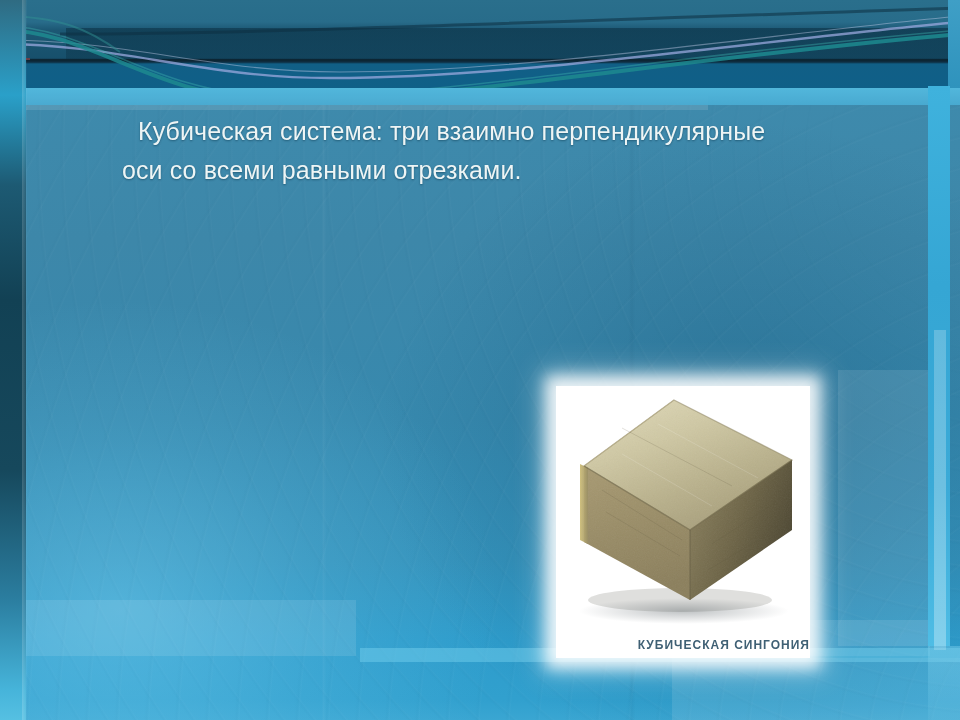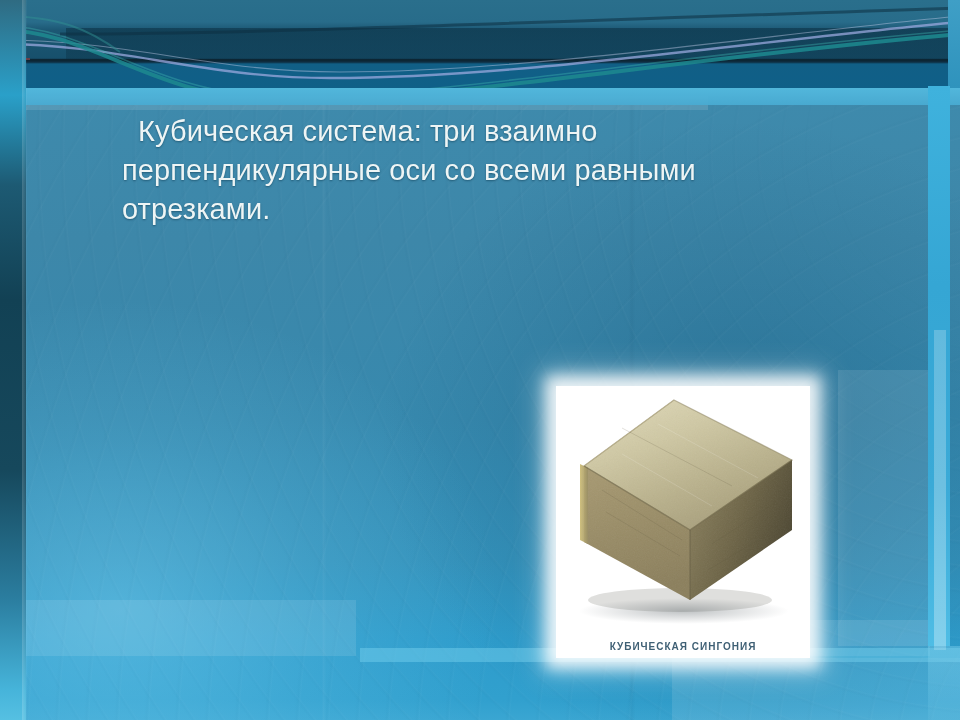--- a/index.html
+++ b/index.html
@@ -248,21 +248,21 @@
 
   
   .text-block {
     position: absolute;
     left: 122px;
     top: 112px;
     width: 680px;
   }
   .para {
     color: #eef5f5;
-    font-size: 29px;
+    font-size: 25px;
     line-height: 39px;
     margin: 0 0 14px 0;
     letter-spacing: 0.1px;
     text-shadow: 0 1px 2px rgba(0, 40, 60, 0.45);
     white-space: pre-line;
   }
   .para.first-indent {
     text-indent: 16px;
   }
 
@@ -294,22 +294,22 @@
   .cube-svg {
     position: absolute;
     left: 6px; top: 8px;
     width: 242px; height: 230px;
   }
   .picture-caption {
     position: absolute;
     left: 0;
     bottom: 6px;
     width: 100%;
-    text-align: center;
-    font-size: 10px;
+    text-align: right;
+    font-size: 12px;
     font-weight: bold;
     letter-spacing: 1px;
     color: #2b4f66;
     opacity: 0.9;
   }
   .picture-shadow-floor {
     position: absolute;
     left: 22px; bottom: 34px;
     width: 212px; height: 26px;
     background: radial-gradient(ellipse at center,

